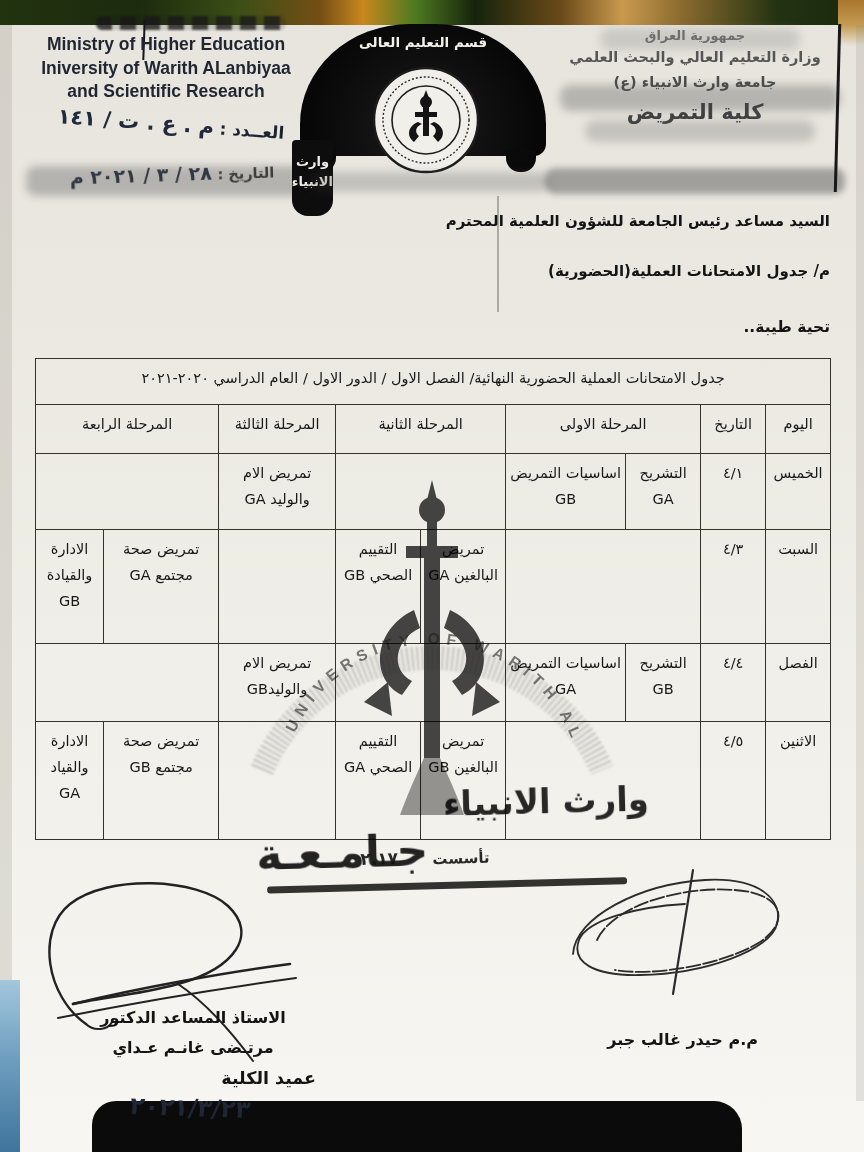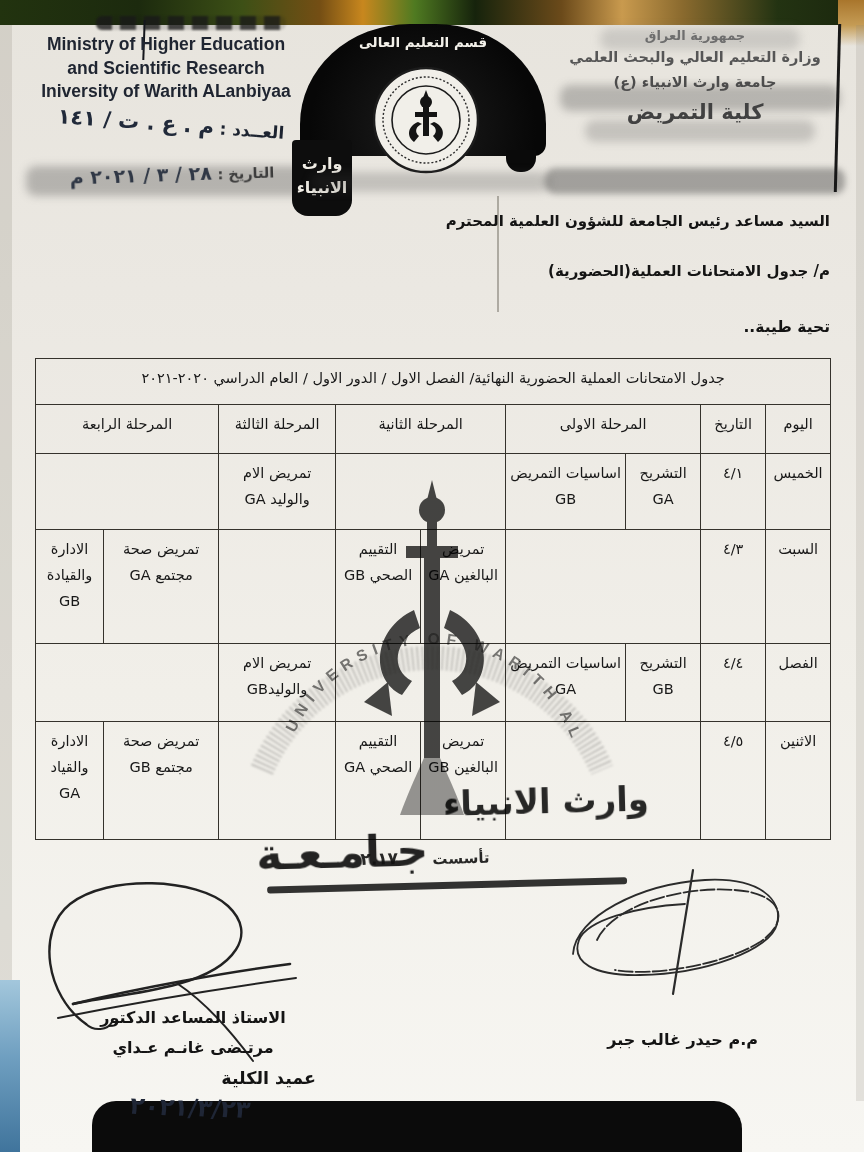--- a/index.html
+++ b/index.html
@@ -30,22 +30,22 @@
   .num-line .val{font-size:21px;letter-spacing:2px;}
   .date-line{left:22px;top:163px;width:300px;direction:rtl;text-align:center;transform:rotate(-2deg);}
   .date-line .lbl{font-size:14.5px;font-weight:700;color:#3c3c3c;filter:blur(.4px);}
   .date-line .val{font-size:19px;filter:blur(.5px);opacity:.9;}
   .smudge{border-radius:10px;}
   
   .arch{left:300px;top:24px;width:246px;height:132px;background:radial-gradient(circle at 50% 80%,#1d1d1d 0%,#070707 70%);
         border-radius:110px 110px 12px 12px / 100px 100px 12px 12px;}
   .arch-bump{width:30px;height:22px;background:#0a0a0a;border-radius:0 0 14px 14px;}
   .dept{left:300px;top:34px;width:246px;text-align:center;color:#f3f1ea;font-size:13.5px;font-weight:700;direction:rtl;}
-  .warith-col{left:292px;top:140px;width:60px;height:76px;background:#0d0d0d;border-radius:4px 4px 16px 16px;
-        color:#f1eee6;text-align:center;font-size:16px;font-weight:700;line-height:1.5;padding-top:12px;box-sizing:border-box;direction:rtl;}
+  .warith-col{left:292px;top:140px;width:41px;height:76px;background:#0d0d0d;border-radius:4px 4px 16px 16px;
+        color:#f1eee6;text-align:center;font-size:13px;font-weight:700;line-height:1.5;padding-top:12px;box-sizing:border-box;direction:rtl;}
   
   .arb{left:545px;top:28px;width:300px;text-align:center;direction:rtl;}
   .arb .l1{font-size:13px;color:#6e6e6e;filter:blur(.6px);font-weight:700;}
   .arb .l2{font-size:14.5px;color:#565656;filter:blur(.55px);font-weight:700;margin-top:6px;}
   .arb .l3{font-size:14.5px;color:#4c4c4c;filter:blur(.45px);font-weight:700;margin-top:9px;}
   .arb .l4{font-size:21px;color:#414141;filter:blur(.6px);font-weight:700;margin-top:10px;}
   .pen-right{left:836px;top:24px;width:2.5px;height:168px;background:#181818;transform:rotate(1.5deg);}
   .crease{left:497px;top:196px;width:1.5px;height:116px;background:rgba(100,95,85,.45);}
   
   .body-line{right:34px;direction:rtl;font-weight:700;color:#141414;font-size:15px;}
@@ -80,22 +80,22 @@
   <div class="abs photo-top-right"></div>
   <div class="abs edge-l"></div>
   <div class="abs edge-r"></div>
   <div class="abs photo-blue"></div>
   <div class="abs photo-bottom"></div>
 
   <div class="abs smudge-eng"></div>
   <div class="abs pen-tick"></div>
   <div class="abs eng">
     <div>Ministry of Higher Education</div>
+    <div>Iniversity of Warith ALanbiyaa</div>
     <div>and Scientific Research</div>
-    <div>Iniversity of Warith ALanbiyaa</div>
   </div>
 
   <div class="abs num-line hand">
     <span class="lbl">العــدد :</span>
     <span class="val">م . ع . ت / ١٤١</span>
   </div>
   <div class="abs smudge" style="left:26px;top:166px;width:292px;height:30px;background:rgba(60,60,60,.30);filter:blur(4px);"></div>
   <div class="abs date-line hand">
     <span class="lbl">التاريخ :</span>
     <span class="val">٢٨ / ٣ / ٢٠٢١ م</span>

